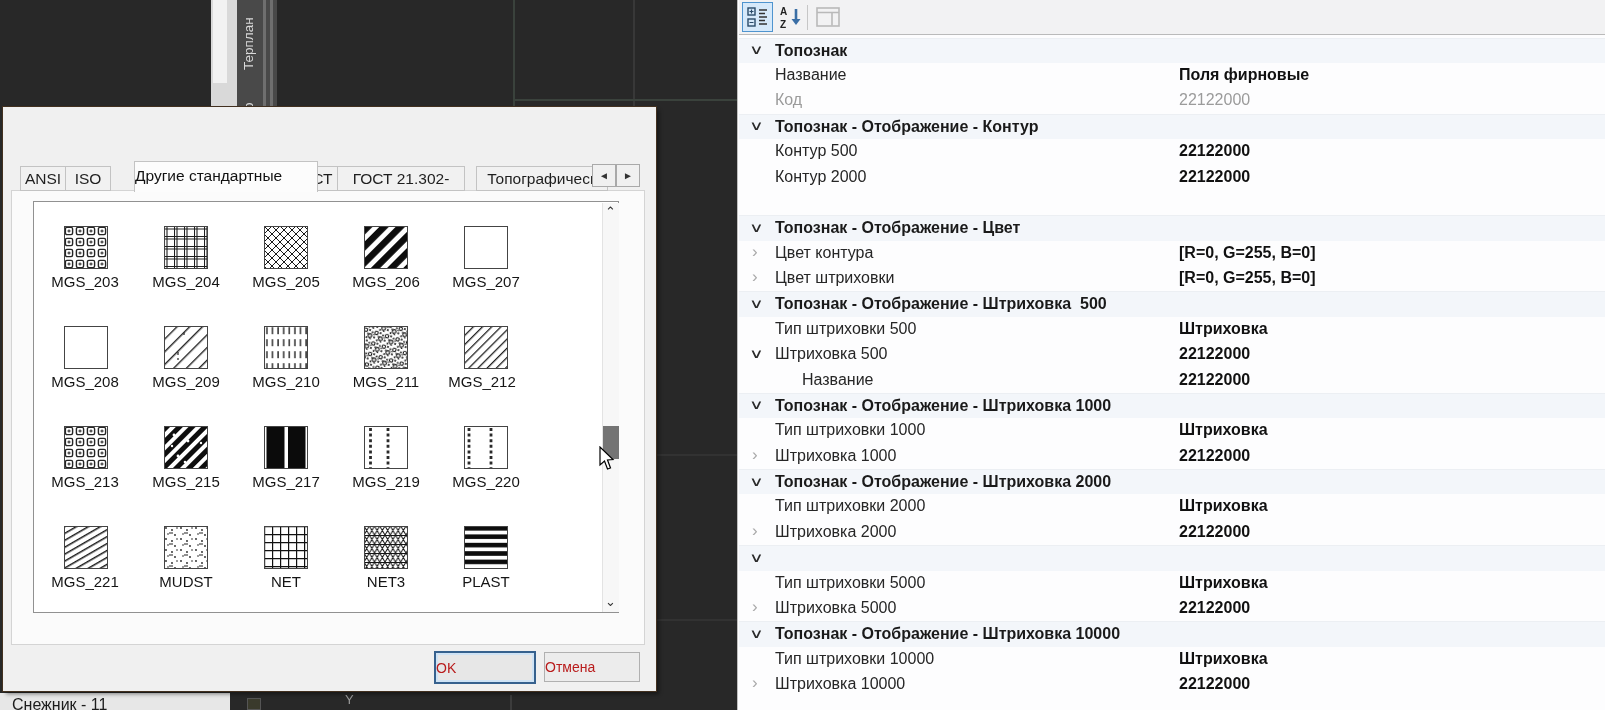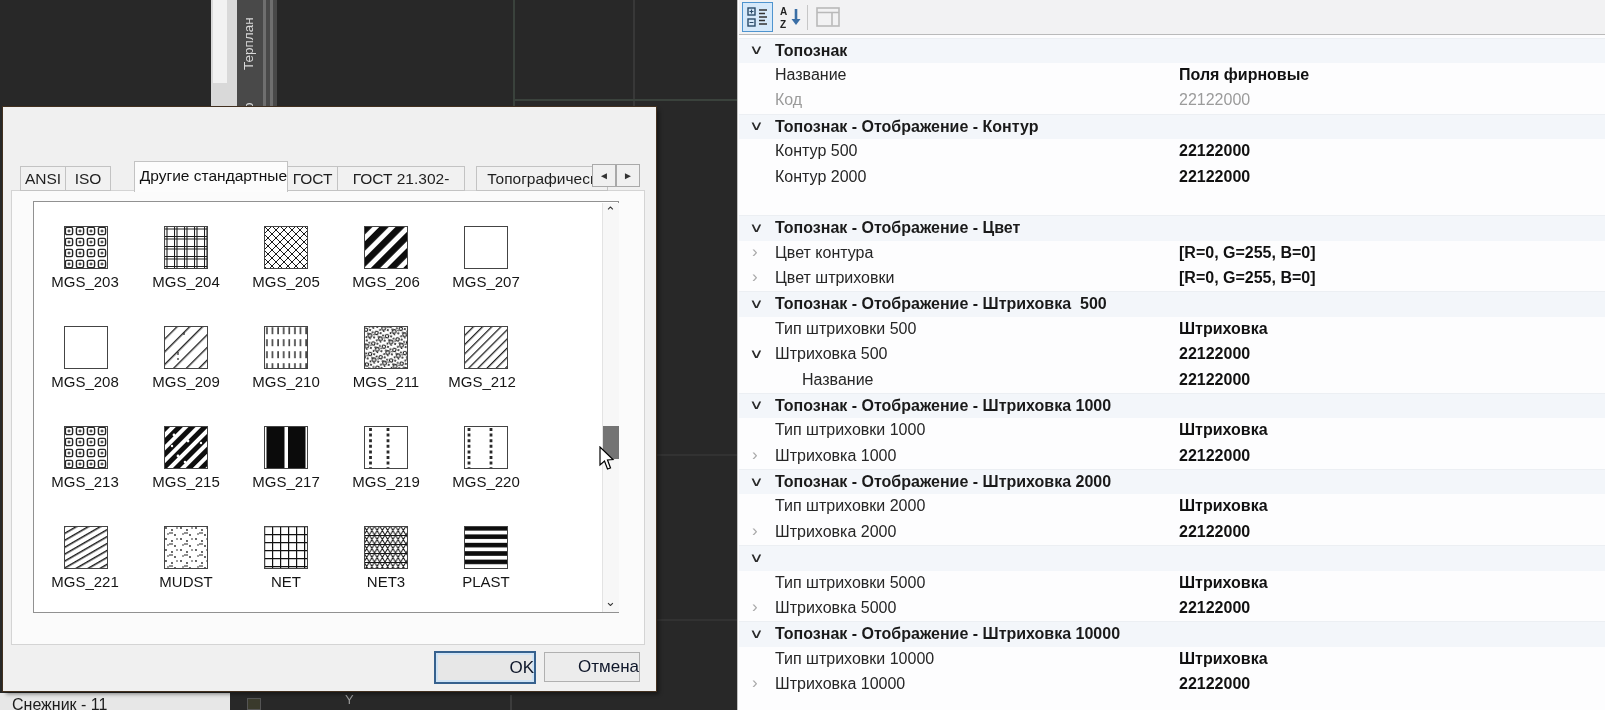--- a/index.html
+++ b/index.html
@@ -18,29 +18,29 @@
 
 #bstrip{position:absolute;left:0;top:693px;width:230px;height:17px;background:#e7e7e7;overflow:hidden}
 #bstrip span{position:absolute;left:12px;top:3px;font-size:16px;color:#1c1c1c;white-space:nowrap}
 
 #dlg{position:absolute;left:3px;top:107px;width:653px;height:584px;background:#f0f0f0;box-shadow:0 0 0 1px #42301f, 3px 3px 4px rgba(0,0,0,.45)}
 #dtitle{position:absolute;left:0;top:0;width:653px;height:41px;background:#5d3418}
 #dtitle span{position:absolute;left:14px;top:10px;color:#f2ede8;font-size:16px}
 #dclose{position:absolute;right:14px;top:13px}
 #tabpage{position:absolute;left:8px;top:83px;width:634px;height:455px;background:#fbfbfb;border:1px solid #d4d4d4}
 .tab{position:absolute;top:59px;height:25px;background:#f1f1f1;border:1px solid #c3c3c3;font-size:15.5px;color:#1e1e1e;text-align:center;line-height:23px;overflow:hidden}
-#tabsel{position:absolute;left:131px;top:54px;width:154px;height:31px;background:#fcfcfc;border:1px solid #c3c3c3;border-bottom:none;font-size:15.5px;color:#111;text-align:right;line-height:28px;z-index:3}
+#tabsel{position:absolute;left:131px;top:54px;width:184px;height:31px;background:#fcfcfc;border:1px solid #c3c3c3;border-bottom:none;font-size:15.5px;color:#111;text-align:left;line-height:28px;z-index:3}
 .spin{position:absolute;top:57px;width:24px;height:23px;background:#f0f0f0;border:1px solid #a9a9a9;text-align:center;line-height:21px;font-size:10px;color:#333}
 #listbox{position:absolute;left:30px;top:94px;width:586px;height:412px;background:#fff;border:1px solid #919191}
 #lscroll{position:absolute;left:568px;top:1px;width:17px;height:409px;background:#f7f7f7;border-left:1px solid #e3e3e3}
 #lthumb{position:absolute;left:569px;top:224px;width:16px;height:33px;background:#747474}
 .sarrow{position:absolute;left:568px;width:17px;height:17px;color:#404040;font-size:11px;text-align:center;line-height:17px}
 .swatch{position:absolute}
 .swlab{position:absolute;width:100px;text-align:center;font-size:15px;color:#151515}
-.btn{position:absolute;font-size:17px;color:#0f172a;text-align:right}
+.btn{position:absolute;font-size:14px;color:#b91c1c;text-align:left}
 #okbtn{left:431px;top:544px;width:102px;height:33px;line-height:30px;background:#e7e7e7;border:2px solid #36618e;box-shadow:inset 0 0 0 2px #cfe3f5}
 #cancelbtn{left:541px;top:545px;width:96px;height:30px;line-height:28px;background:#ececec;border:1px solid #b0b0b0}
 
 #rpanel{position:absolute;left:737px;top:0;width:868px;height:710px;background:#fdfdfe;border-left:1px solid #bfbfbf}
 #rtoolbar{position:absolute;left:1px;top:0;width:867px;height:35px;background:#f2f2f3;border-bottom:1px solid #bababa}
 .crow{position:absolute;left:1px;width:867px;height:25.4px;background:#f3f6fa;border-top:1px solid #eceff3}
 .prow{position:absolute;left:1px;width:867px;height:25.4px;background:#fdfdfe}
 .cname{position:absolute;top:3px;font-size:16px;font-weight:bold;color:#1a1a1a;white-space:pre}
 .pname{position:absolute;top:3px;font-size:16px;color:#262626;white-space:pre}
 .pval{position:absolute;left:440px;top:3px;font-size:16px;font-weight:bold;color:#111;white-space:pre}

